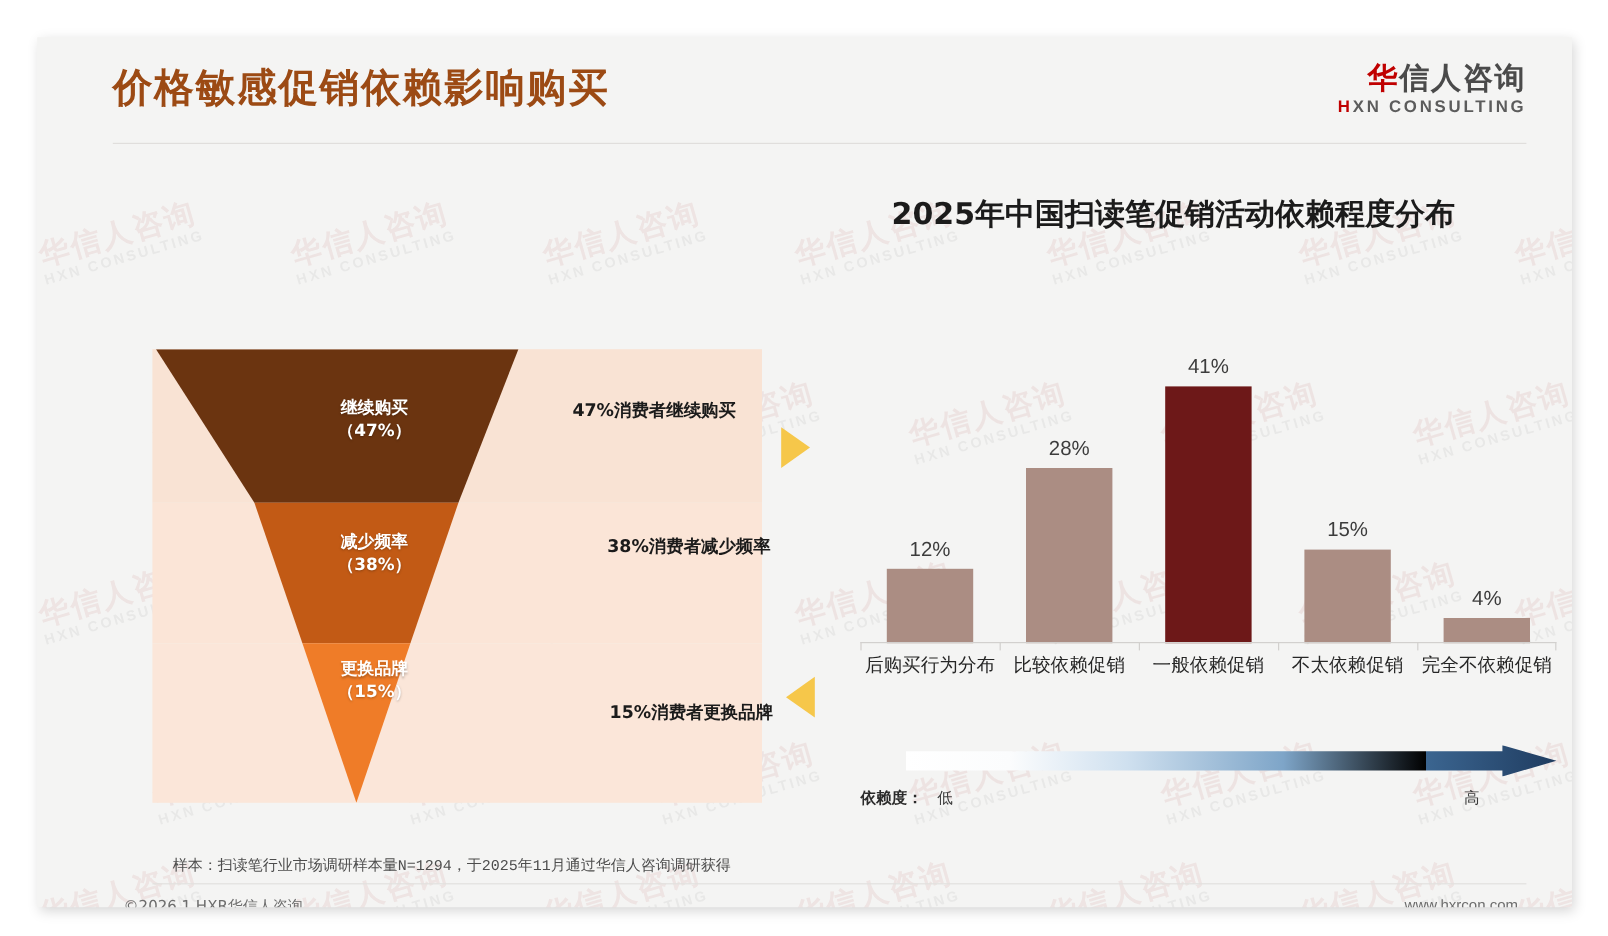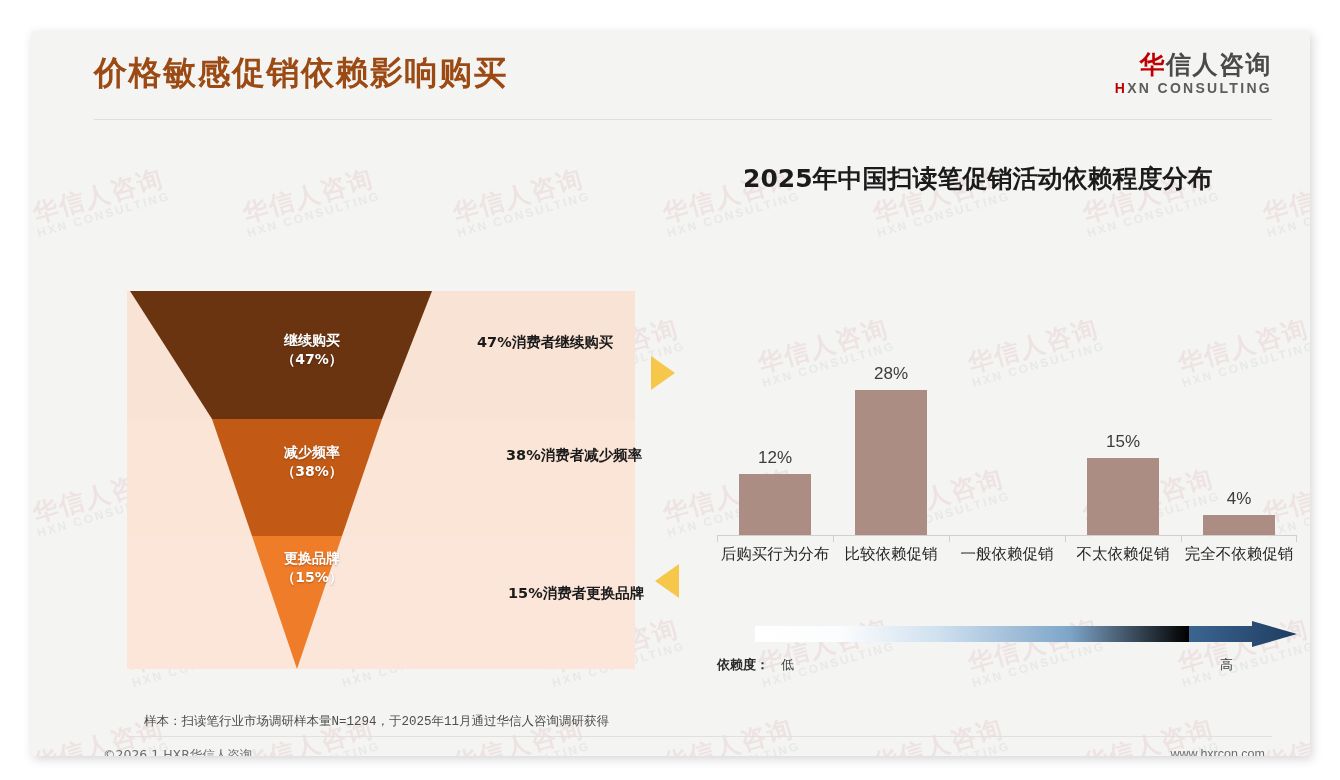--- a/index.html
+++ b/index.html
@@ -481,20 +481,24 @@
 
     <div id="chart">
       <div id="plot">
           <div class="bar-col" style="left: 0px; width: 116px;">
             <div class="bar" style="height: 62.5px; width: 72px; left: 22px; background: rgb(171, 141, 131);"></div>
             <div class="bar-val" style="width: 116px; bottom: 68.5px; margin-top: 17px;">12%</div>
           </div>
           <div class="bar-col" style="left: 116px; width: 116px;">
             <div class="bar" style="height: 145.833px; width: 72px; left: 22px; background: rgb(171, 141, 131);"></div>
             <div class="bar-val" style="width: 116px; bottom: 151.833px;">28%</div>
+          </div>
+          <div class="bar-col" style="left: 232px; width: 116px;">
+            <div class="bar hl" style="height: 213.542px; width: 72px; left: 22px; background: rgb(109, 24, 24);"></div>
+            <div class="bar-val" style="width: 116px; bottom: 219.542px;">41%</div>
           </div>
           <div class="bar-col" style="left: 348px; width: 116px;">
             <div class="bar" style="height: 78.125px; width: 72px; left: 22px; background: rgb(171, 141, 131);"></div>
             <div class="bar-val" style="width: 116px; bottom: 84.125px;">15%</div>
           </div>
           <div class="bar-col" style="left: 464px; width: 116px;">
             <div class="bar" style="height: 20.8333px; width: 72px; left: 22px; background: rgb(171, 141, 131);"></div>
             <div class="bar-val" style="width: 116px; bottom: 26.8333px;">4%</div>
           </div>
         </div>

